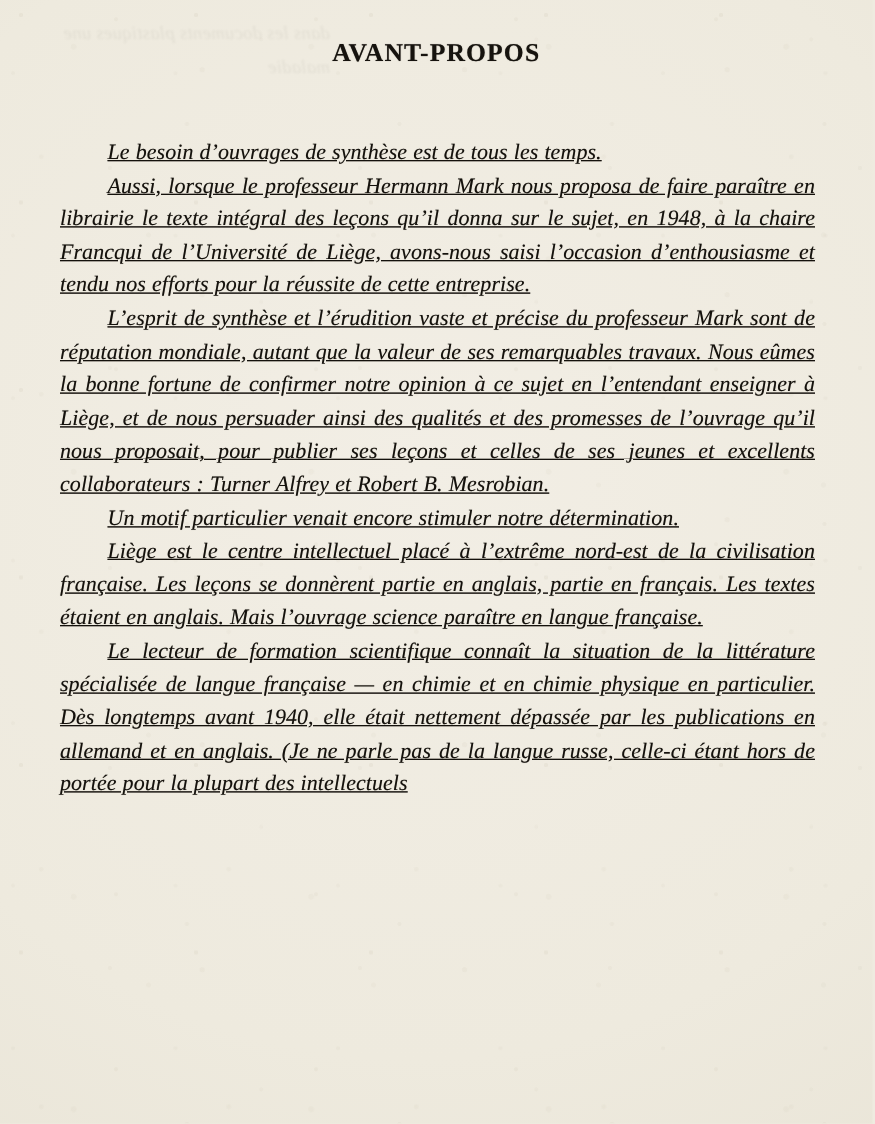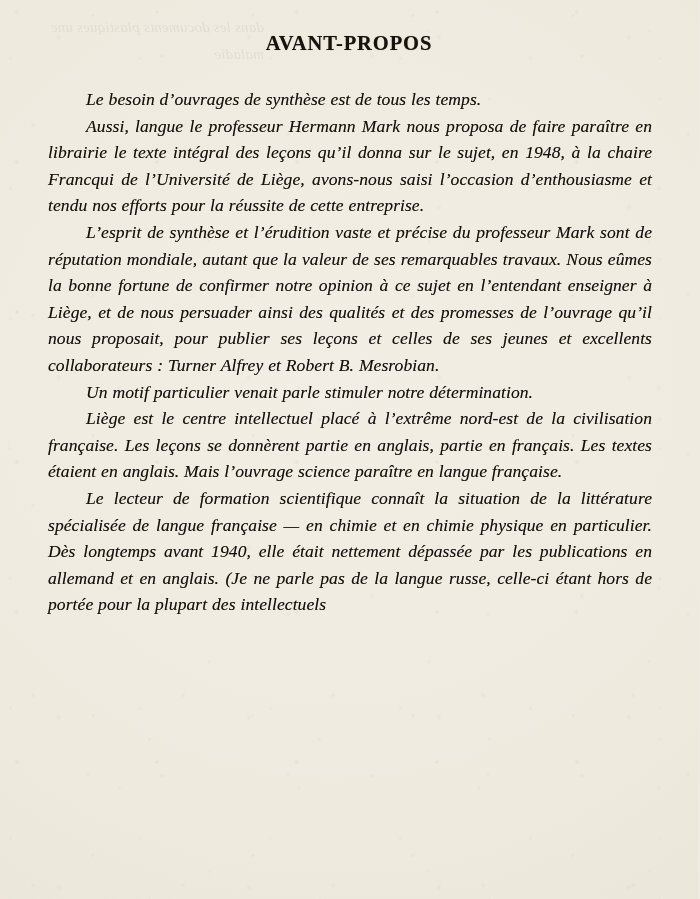--- a/index.html
+++ b/index.html
@@ -78,31 +78,32 @@
     font-size: 20.5px;
     letter-spacing: .9px;
     color: #16130e;
     text-shadow: 0 0 .7px rgba(25,20,14,.55);
   }
 
   
   #body-text {
     position: absolute;
     left: 48px;
-    top: 86px;
+    top: 108px;
     width: 604px;
     color: #14110c;
     font-style: italic;
     font-size: 17.6px;
     line-height: 26.6px;
     text-align: justify;
     text-justify: inter-word;
     letter-spacing: .05px;
     word-spacing: .4px;
     text-shadow: 0 0 .55px rgba(22,18,12,.45);
+    text-decoration: underline;
   }
 
   #body-text p {
     margin: 0;
     text-indent: 38px;
   }
 
   
   #body-text p:last-child {
     text-align: justify;
@@ -114,20 +115,20 @@
 <div id="page">
 
   <div id="paper-grain"></div>
 
   <div id="bleed-through">dans les documents plastiques une maladie</div>
 
   <h1 id="title">AVANT-PROPOS</h1>
 
   <div id="body-text">
     <p>Le besoin d’ouvrages de synthèse est de tous les temps.</p>
-    <p>Aussi, langue le professeur Hermann Mark nous proposa de faire paraître en librairie le texte intégral des leçons qu’il donna sur le sujet, en 1948, à la chaire Francqui de l’Université de Liège, avons-nous saisi l’occasion d’enthousiasme et tendu nos efforts pour la réussite de cette entreprise.</p>
+    <p>Aussi, lorsque le professeur Hermann Mark nous proposa de faire paraître en librairie le texte intégral des leçons qu’il donna sur le sujet, en 1948, à la chaire Francqui de l’Université de Liège, avons-nous saisi l’occasion d’enthousiasme et tendu nos efforts pour la réussite de cette entreprise.</p>
     <p>L’esprit de synthèse et l’érudition vaste et précise du professeur Mark sont de réputation mondiale, autant que la valeur de ses remarquables travaux. Nous eûmes la bonne fortune de confirmer notre opinion à ce sujet en l’entendant enseigner à Liège, et de nous persuader ainsi des qualités et des promesses de l’ouvrage qu’il nous proposait, pour publier ses leçons et celles de ses jeunes et excellents collaborateurs : Turner Alfrey et Robert B. Mesrobian.</p>
-    <p>Un motif particulier venait parle stimuler notre détermination.</p>
+    <p>Un motif particulier venait encore stimuler notre détermination.</p>
     <p>Liège est le centre intellectuel placé à l’extrême nord-est de la civilisation française. Les leçons se donnèrent partie en anglais, partie en français. Les textes étaient en anglais. Mais l’ouvrage science paraître en langue française.</p>
     <p>Le lecteur de formation scientifique connaît la situation de la littérature spécialisée de langue française — en chimie et en chimie physique en particulier. Dès longtemps avant 1940, elle était nettement dépassée par les publications en allemand et en anglais. (Je ne parle pas de la langue russe, celle-ci étant hors de portée pour la plupart des intellectuels</p>
   </div>
 
 </div>
 
 </body></html>

